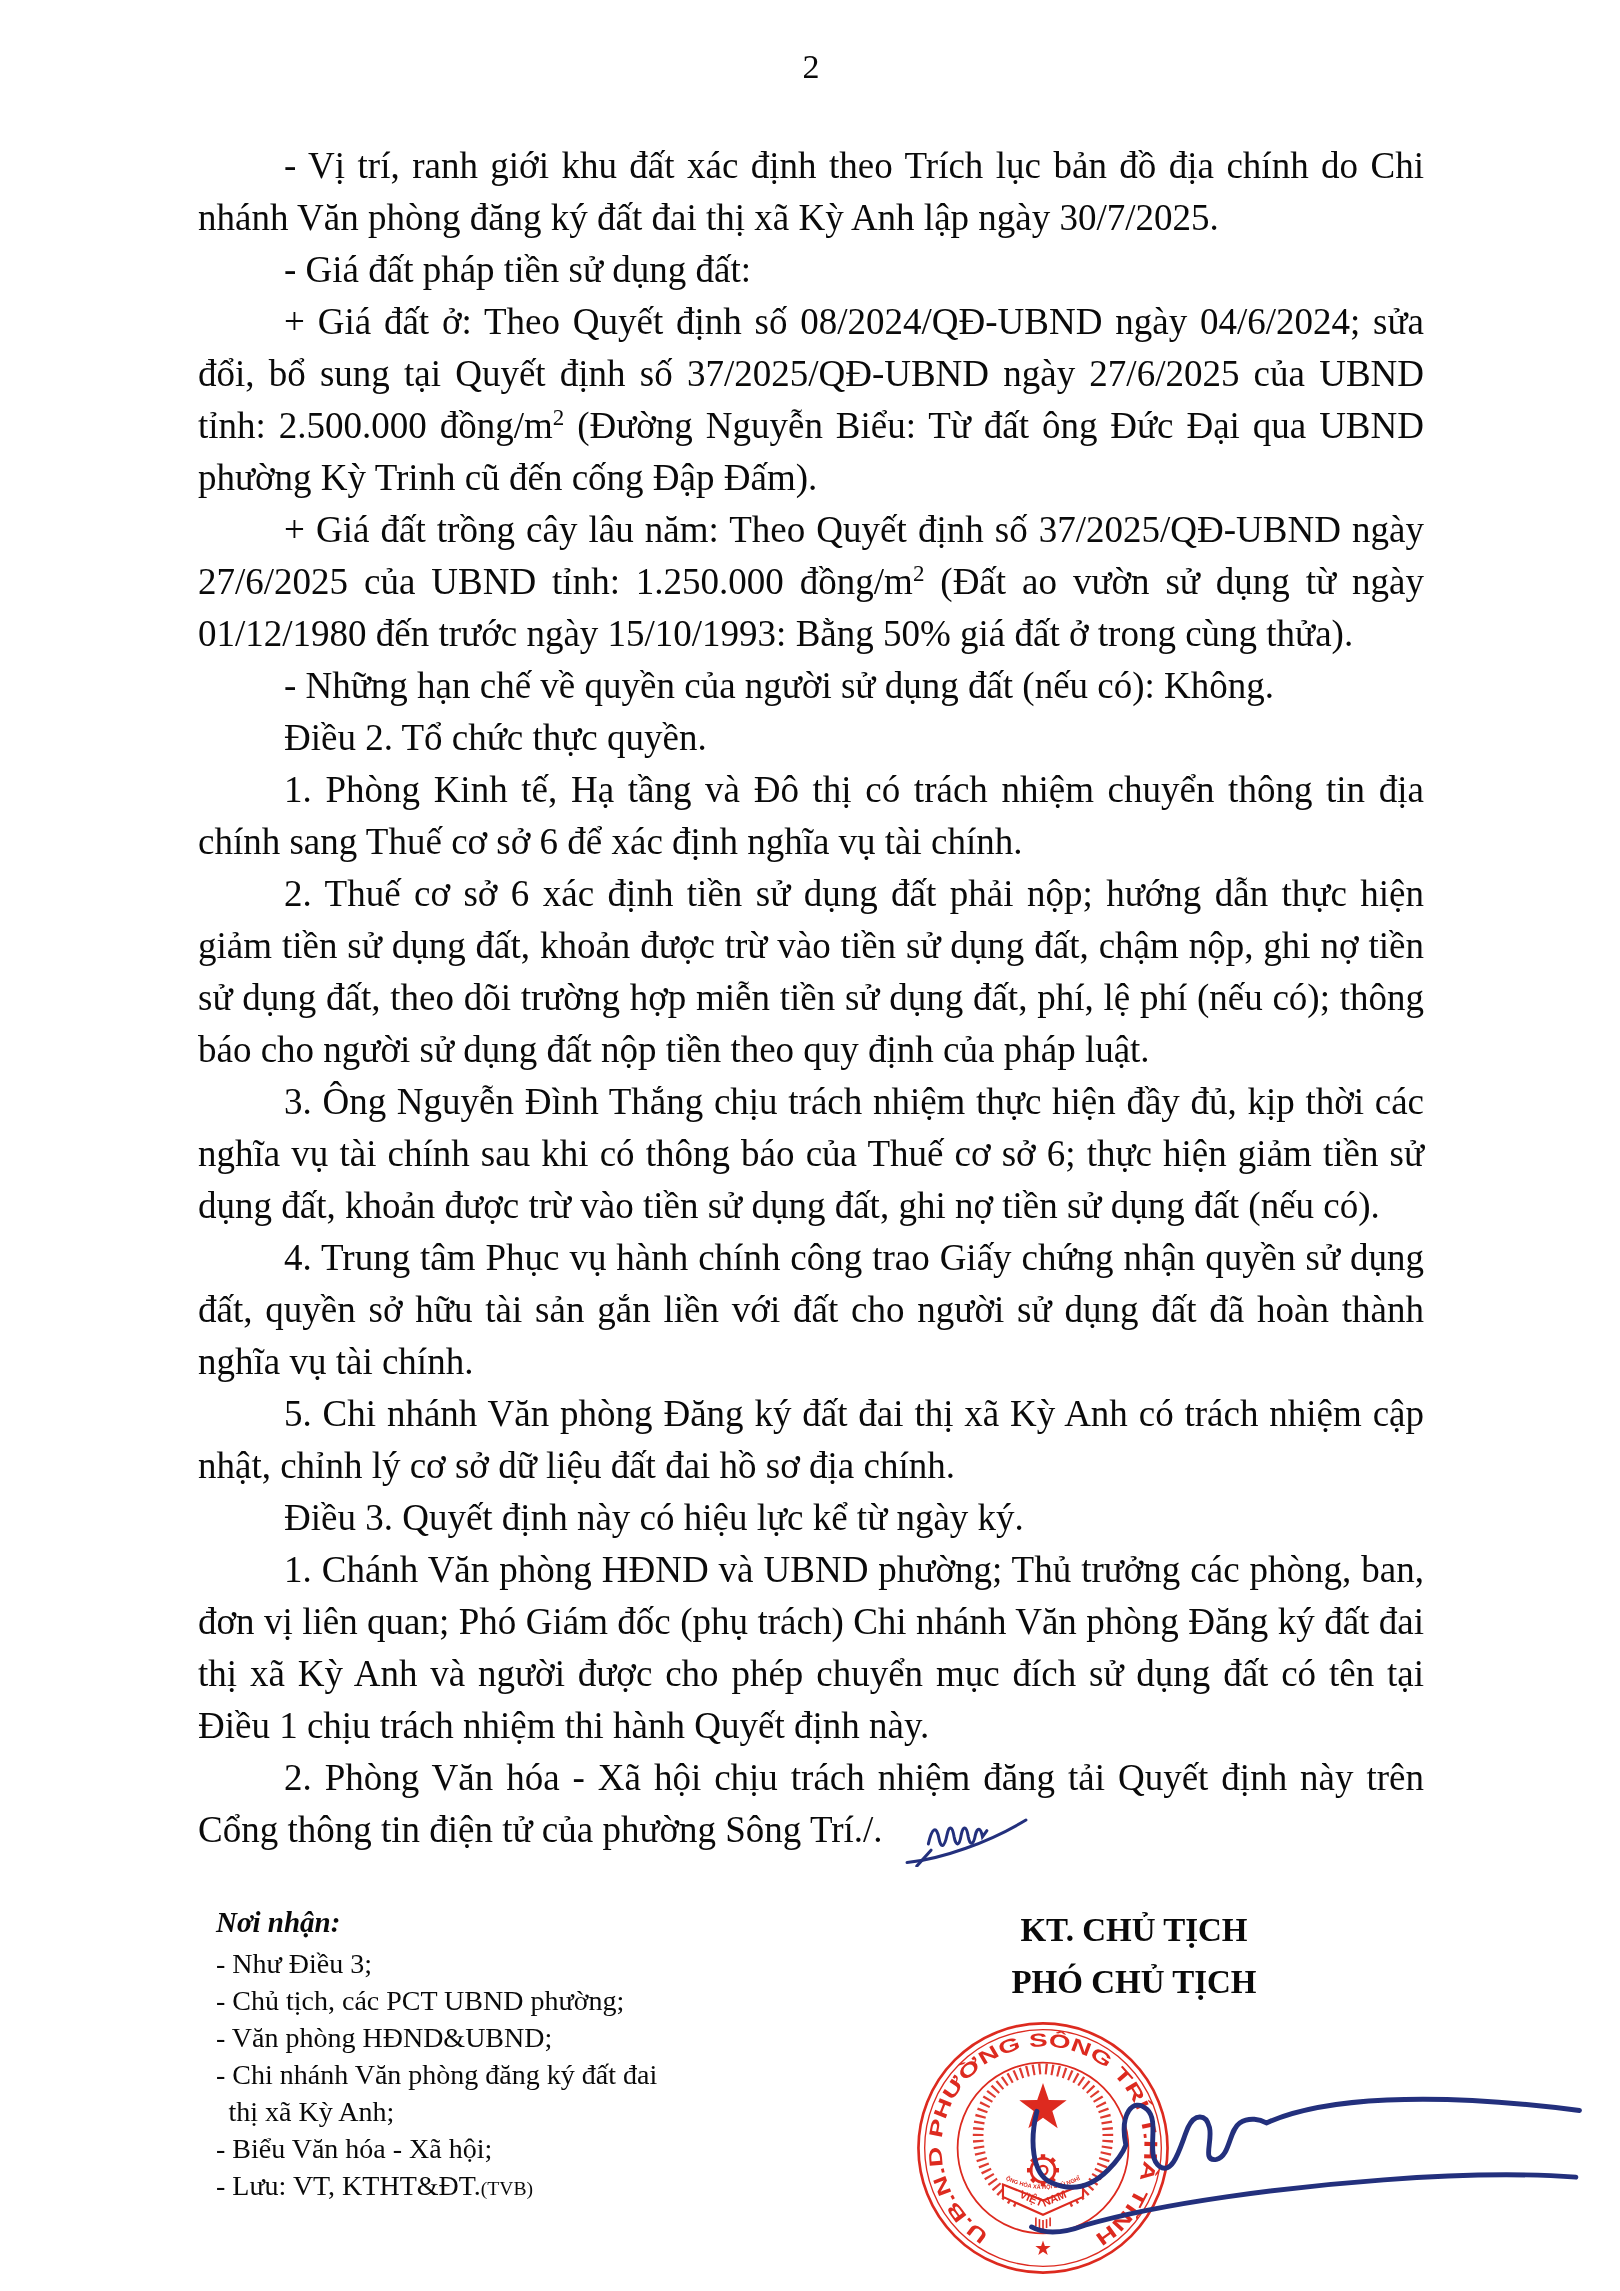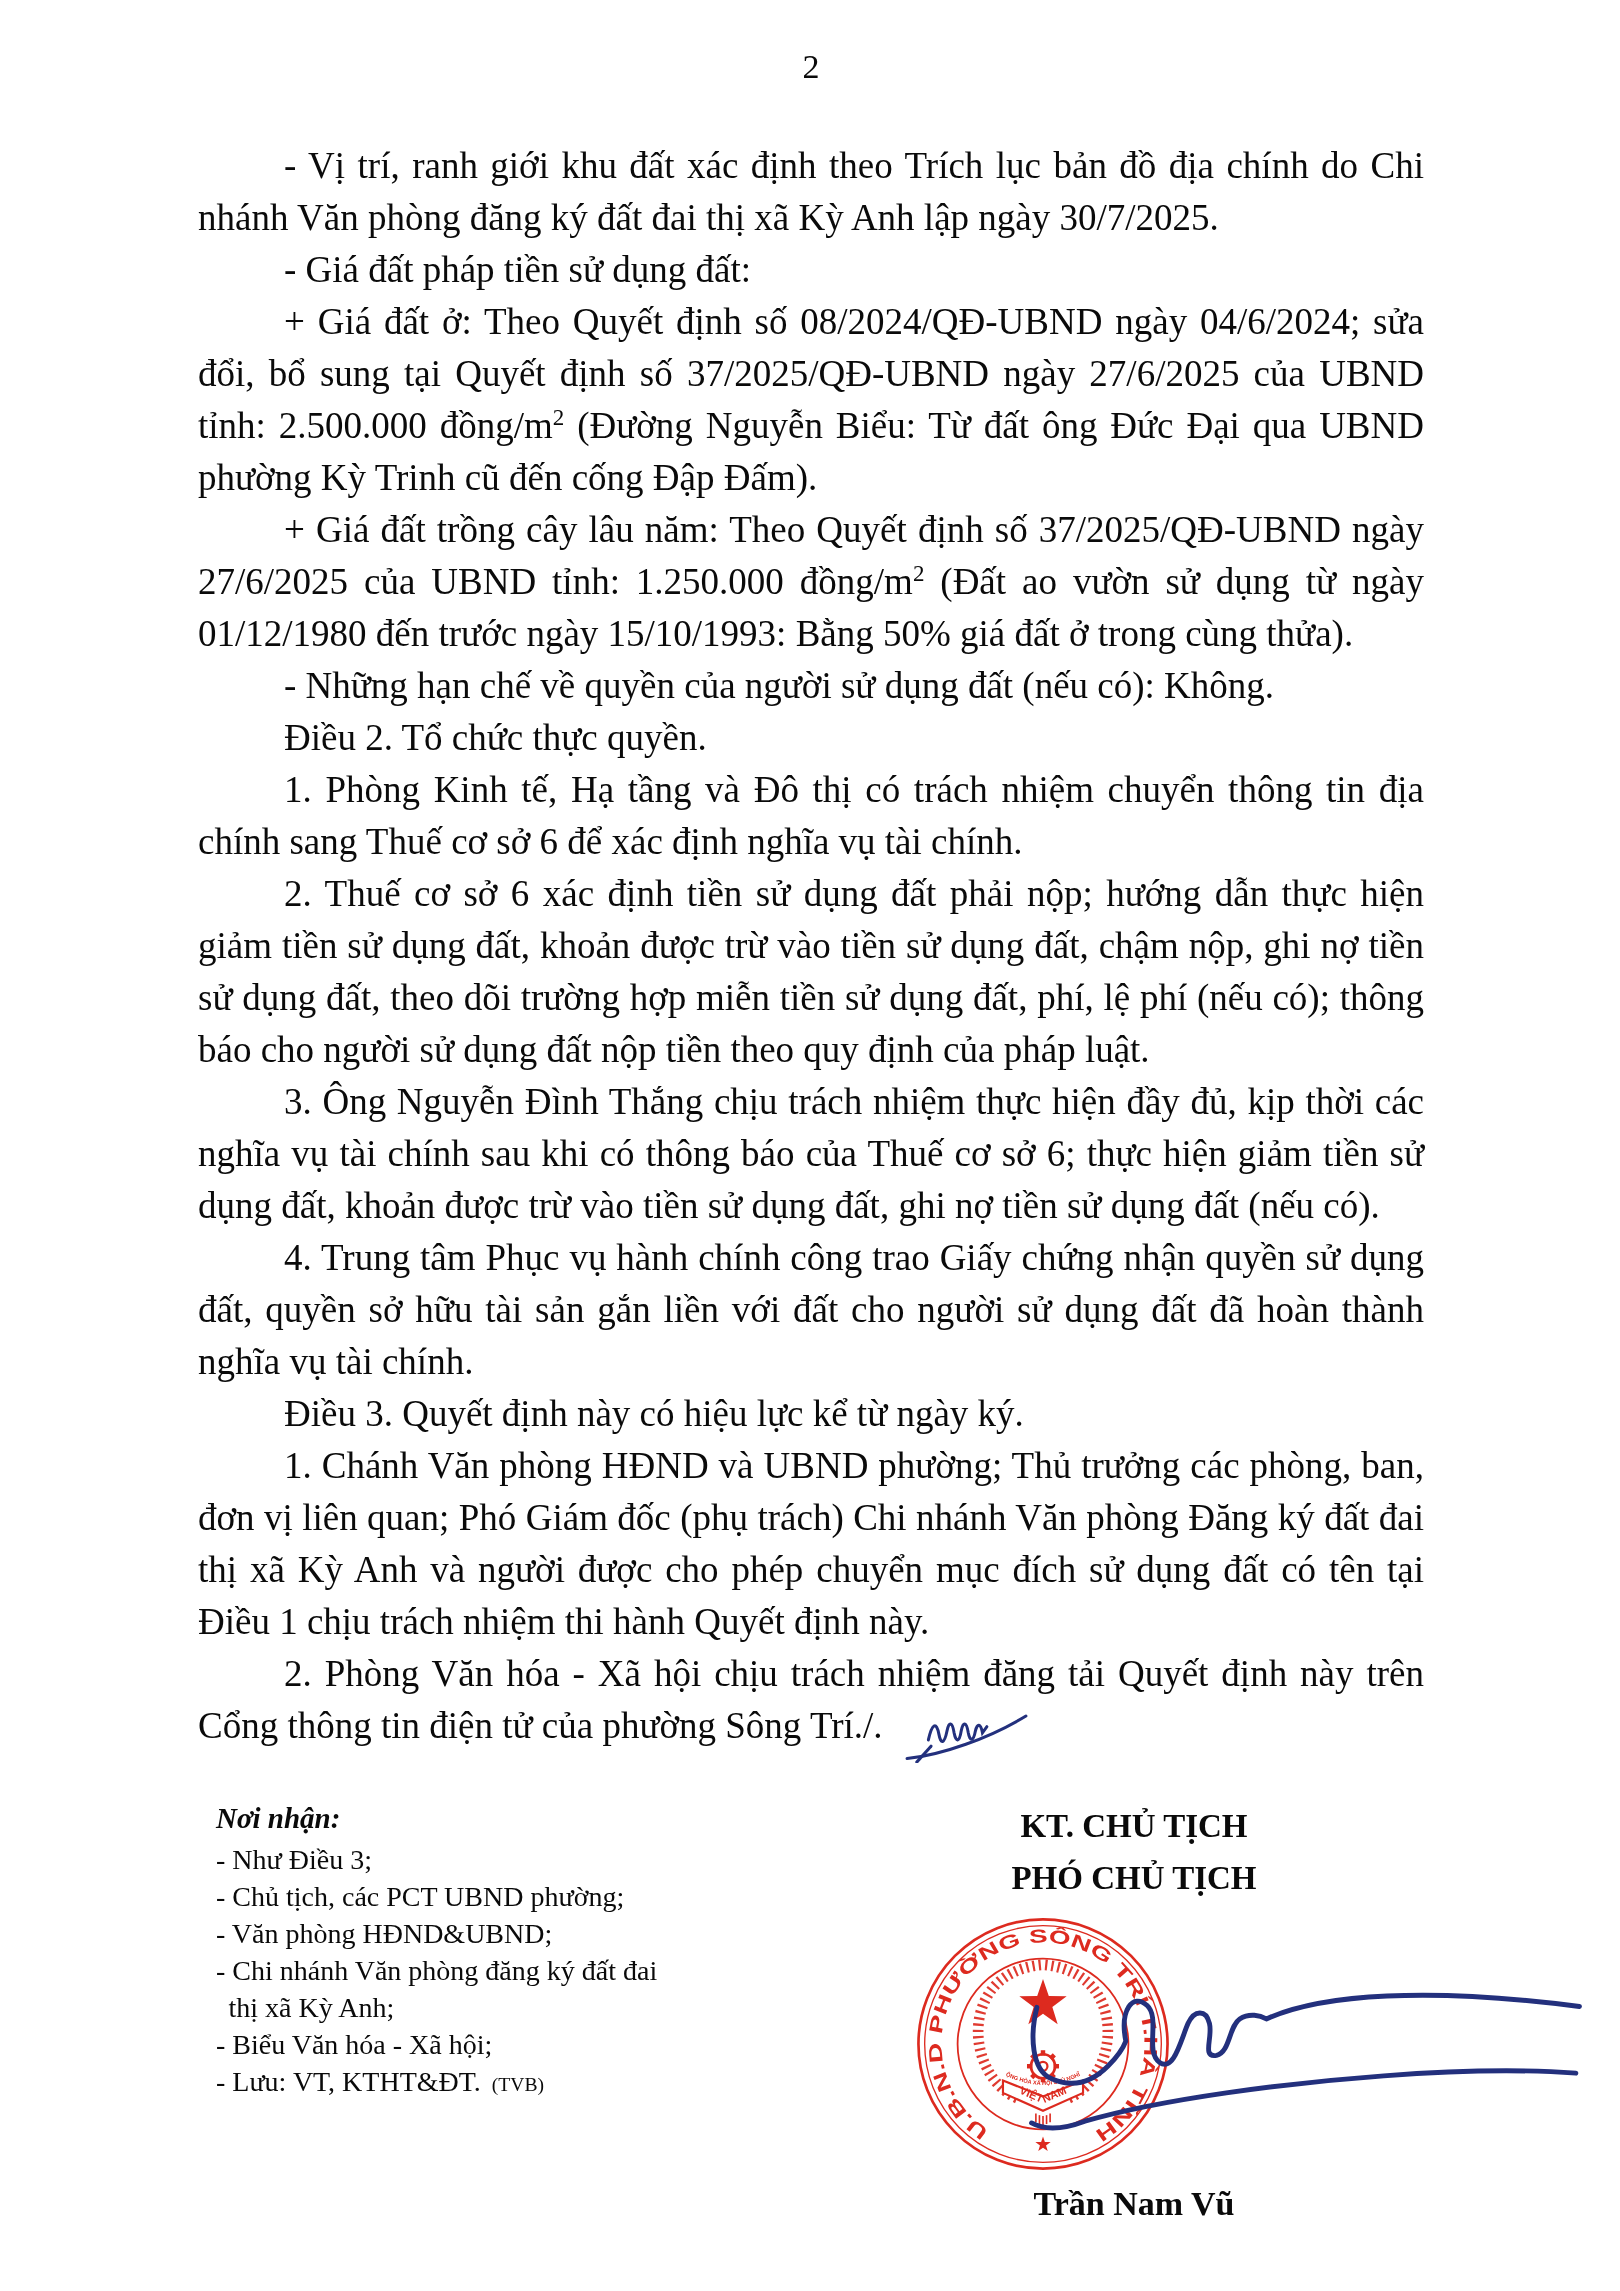--- a/index.html
+++ b/index.html
@@ -13,21 +13,21 @@
   }
   .body-text{font-size:37px;line-height:52px;text-align:justify;}
   .para{margin:0;text-indent:86px;}
   .para sup{font-size:23px;line-height:0;}
   .para b{font-weight:normal;}
   .ink-mark{vertical-align:-25px;margin-left:12.5px;}
   .footer{position:relative;margin-top:37px;height:499px;}
   .recipients{position:absolute;left:18px;top:0;font-size:28px;line-height:37px;}
   .recipients-header{font-weight:bold;font-style:italic;font-size:29px;margin-bottom:3.6px;}
   .recipient .cont{padding-left:12.5px;}
-  .recipient .tiny{font-size:19.6px;margin-left:11px;}
+  .recipient .tiny{font-size:19.6px;}
   .sign-block{position:absolute;left:642px;top:0;width:588px;text-align:center;}
   .sign-title{font-weight:bold;font-size:33px;line-height:52px;}
   .stamp-wrap{position:relative;width:258px;height:258px;margin:10.7px auto 5.3px 74px;overflow:visible;}
   .stamp-wrap svg{overflow:visible;}
   .big-signature{position:absolute;left:85px;top:55px;width:597px;height:169px;pointer-events:none;}
   .sign-name{font-weight:bold;font-size:34px;margin-top:12.5px;}
 </style>
 </head>
 <body>
 
@@ -39,20 +39,21 @@
       <p class="para"><span>- Vị trí, ranh giới khu đất xác định theo Trích lục bản đồ địa chính do Chi nhánh Văn phòng đăng ký đất đai thị xã Kỳ Anh lập ngày 30/7/2025.</span></p>
       <p class="para"><span>- Giá đất pháp tiền sử dụng đất:</span></p>
       <p class="para"><span>+ Giá đất ở: Theo Quyết định số 08/2024/QĐ-UBND ngày 04/6/2024; sửa đổi, bổ sung tại Quyết định số 37/2025/QĐ-UBND ngày 27/6/2025 của UBND tỉnh: 2.500.000 đồng/m</span><sup>2</sup><span> (Đường Nguyễn Biểu: Từ đất ông Đức Đại qua UBND phường Kỳ Trinh cũ đến cống Đập Đấm).</span></p>
       <p class="para"><span>+ Giá đất trồng cây lâu năm: Theo Quyết định số 37/2025/QĐ-UBND ngày 27/6/2025 của UBND tỉnh: 1.250.000 đồng/m</span><sup>2</sup><span> (Đất ao vườn sử dụng từ ngày 01/12/1980 đến trước ngày 15/10/1993: Bằng 50% giá đất ở trong cùng thửa).</span></p>
       <p class="para"><span>- Những hạn chế về quyền của người sử dụng đất (nếu có): Không.</span></p>
       <p class="para"><b>Điều 2</b><span>. Tổ chức thực quyền.</span></p>
       <p class="para"><span>1. Phòng Kinh tế, Hạ tầng và Đô thị có trách nhiệm chuyển thông tin địa chính sang Thuế cơ sở 6 để xác định nghĩa vụ tài chính.</span></p>
       <p class="para"><span>2. Thuế cơ sở 6 xác định tiền sử dụng đất phải nộp; hướng dẫn thực hiện giảm tiền sử dụng đất, khoản được trừ vào tiền sử dụng đất, chậm nộp, ghi nợ tiền sử dụng đất, theo dõi trường hợp miễn tiền sử dụng đất, phí, lệ phí (nếu có); thông báo cho người sử dụng đất nộp tiền theo quy định của pháp luật.</span></p>
       <p class="para"><span>3. Ông Nguyễn Đình Thắng chịu trách nhiệm thực hiện đầy đủ, kịp thời các nghĩa vụ tài chính sau khi có thông báo của Thuế cơ sở 6; thực hiện giảm tiền sử dụng đất, khoản được trừ vào tiền sử dụng đất, ghi nợ tiền sử dụng đất (nếu có).</span></p>
       <p class="para"><span>4. Trung tâm Phục vụ hành chính công trao Giấy chứng nhận quyền sử dụng đất, quyền sở hữu tài sản gắn liền với đất cho người sử dụng đất đã hoàn thành nghĩa vụ tài chính.</span></p>
+      <p class="para"><span>5. Chi nhánh Văn phòng Đăng ký đất đai thị xã Kỳ Anh có trách nhiệm cập nhật, chỉnh lý cơ sở dữ liệu đất đai hồ sơ địa chính.</span></p>
       <p class="para"><b>Điều 3</b><span>. Quyết định này có hiệu lực kể từ ngày ký.</span></p>
       <p class="para"><span>1. Chánh Văn phòng HĐND và UBND phường; Thủ trưởng các phòng, ban, đơn vị liên quan; Phó Giám đốc (phụ trách) Chi nhánh Văn phòng Đăng ký đất đai thị xã Kỳ Anh và người được cho phép chuyển mục đích sử dụng đất có tên tại Điều 1 chịu trách nhiệm thi hành Quyết định này.</span></p>
       <p class="para"><span>2. Phòng Văn hóa - Xã hội chịu trách nhiệm đăng tải Quyết định này trên Cổng thông tin điện tử của phường Sông Trí./.</span>
   <svg class="ink-mark" width="125" height="55" viewBox="0 0 140 62" xmlns="http://www.w3.org/2000/svg">
     <g fill="none" stroke="#23307d" stroke-width="3.4" stroke-linecap="round">
       <path d="M 27 36 C 31 18, 36 14, 39 30 C 41 41, 45 41, 48 26 C 50 15, 54 15, 56 28 C 58 39, 62 39, 64 26 C 66 15, 70 15, 72 28 C 74 39, 78 37, 80 26 C 82 17, 86 17, 88 28 L 93 21"></path>
       <path d="M 3 57 C 42 53, 96 34, 137 9"></path>
       <path d="M 14 61 L 30 43"></path>
     </g>
   </svg>

